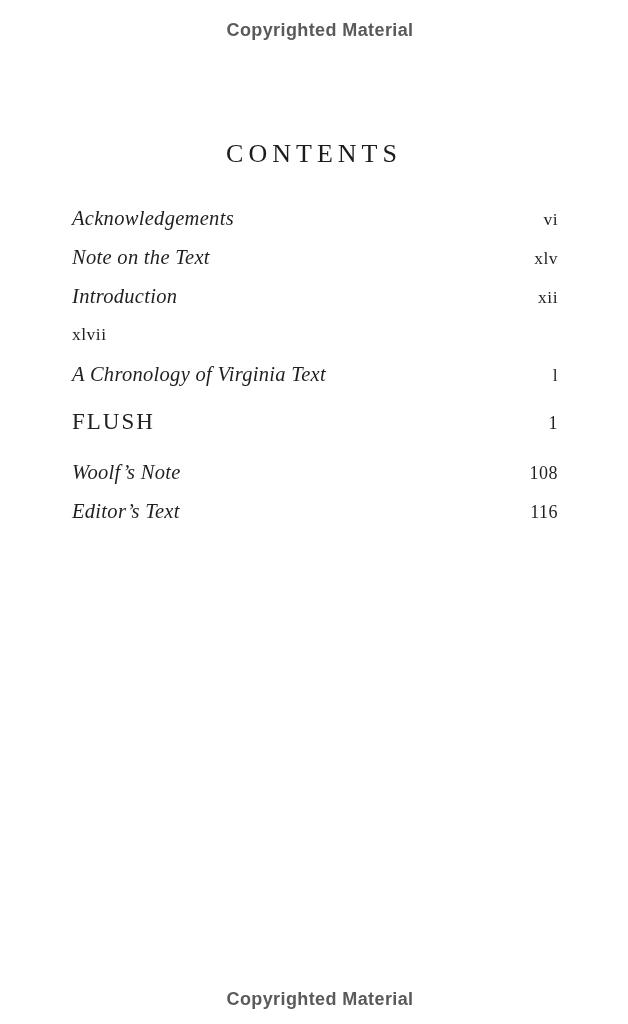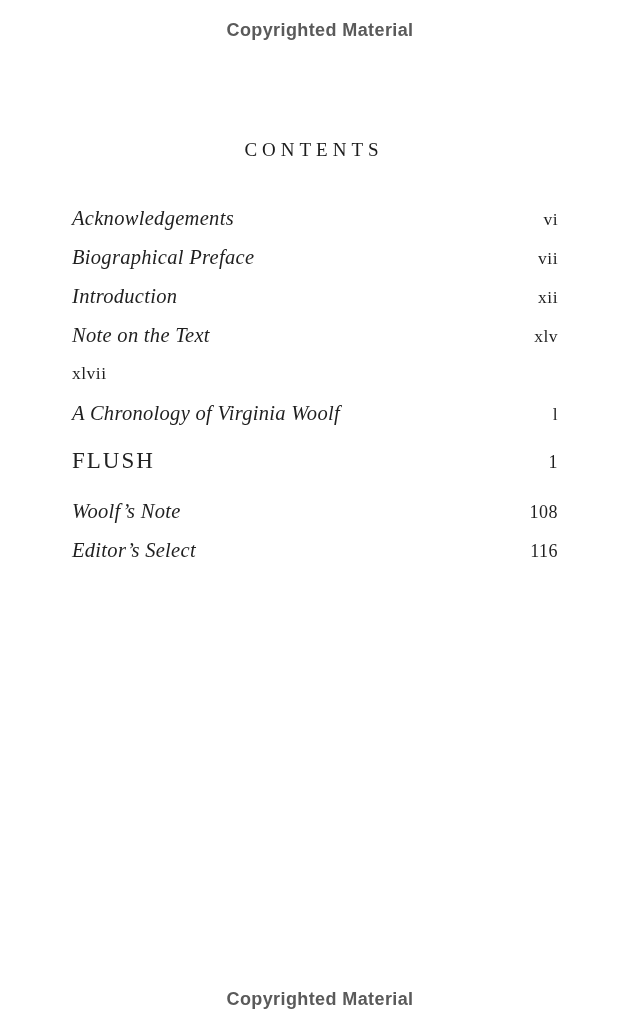--- a/index.html
+++ b/index.html
@@ -24,21 +24,21 @@
     color: #5a5a5a;
   }
   .watermark.top { top: 20px; }
   .watermark.bottom { top: 989px; }
   .contents-title {
     position: absolute;
     top: 139px;
     left: 0;
     width: 100%;
     text-align: center;
-    font-size: 19px;
+    font-size: 26px;
     font-weight: normal;
     letter-spacing: 5px;
     color: #1c1c1c;
   }
   .toc {
     position: absolute;
     top: 207px;
     left: 72px;
     right: 70px;
   }
@@ -86,54 +86,50 @@
 
 <h1 class="contents-title">CONTENTS</h1>
 
 <div class="toc">
 
   <div class="toc-row">
     <span class="entry-label">Acknowledgements</span>
     <span class="entry-page">vi</span>
   </div>
 
+
   <div class="toc-row">
-    <span class="entry-label">Biographical Preface</span>
-    <span class="entry-page">vii</span>
+    <span class="entry-label">Note on the Text</span>
+    <span class="entry-page">xlv</span>
   </div>
 
   <div class="toc-row">
     <span class="entry-label">Introduction</span>
     <span class="entry-page">xii</span>
   </div>
 
   <div class="toc-row">
-    <span class="entry-label">Note on the Text</span>
-    <span class="entry-page">xlv</span>
-  </div>
-
-  <div class="toc-row">
     <span class="entry-page">xlvii</span>
   </div>
 
   <div class="toc-row">
-    <span class="entry-label">A Chronology of Virginia Woolf</span>
+    <span class="entry-label">A Chronology of Virginia Text</span>
     <span class="entry-page">l</span>
   </div>
 
   <div class="toc-row part">
     <span class="entry-label">FLUSH</span>
     <span class="entry-page">1</span>
   </div>
 
   <div class="toc-row oldstyle">
     <span class="entry-label">Woolf’s Note</span>
     <span class="entry-page">108</span>
   </div>
 
   <div class="toc-row oldstyle">
-    <span class="entry-label">Editor’s Select</span>
+    <span class="entry-label">Editor’s Text</span>
     <span class="entry-page">116</span>
   </div>
 
 </div>
 
 <div class="watermark bottom">Copyrighted Material</div>
 
 </body></html>

